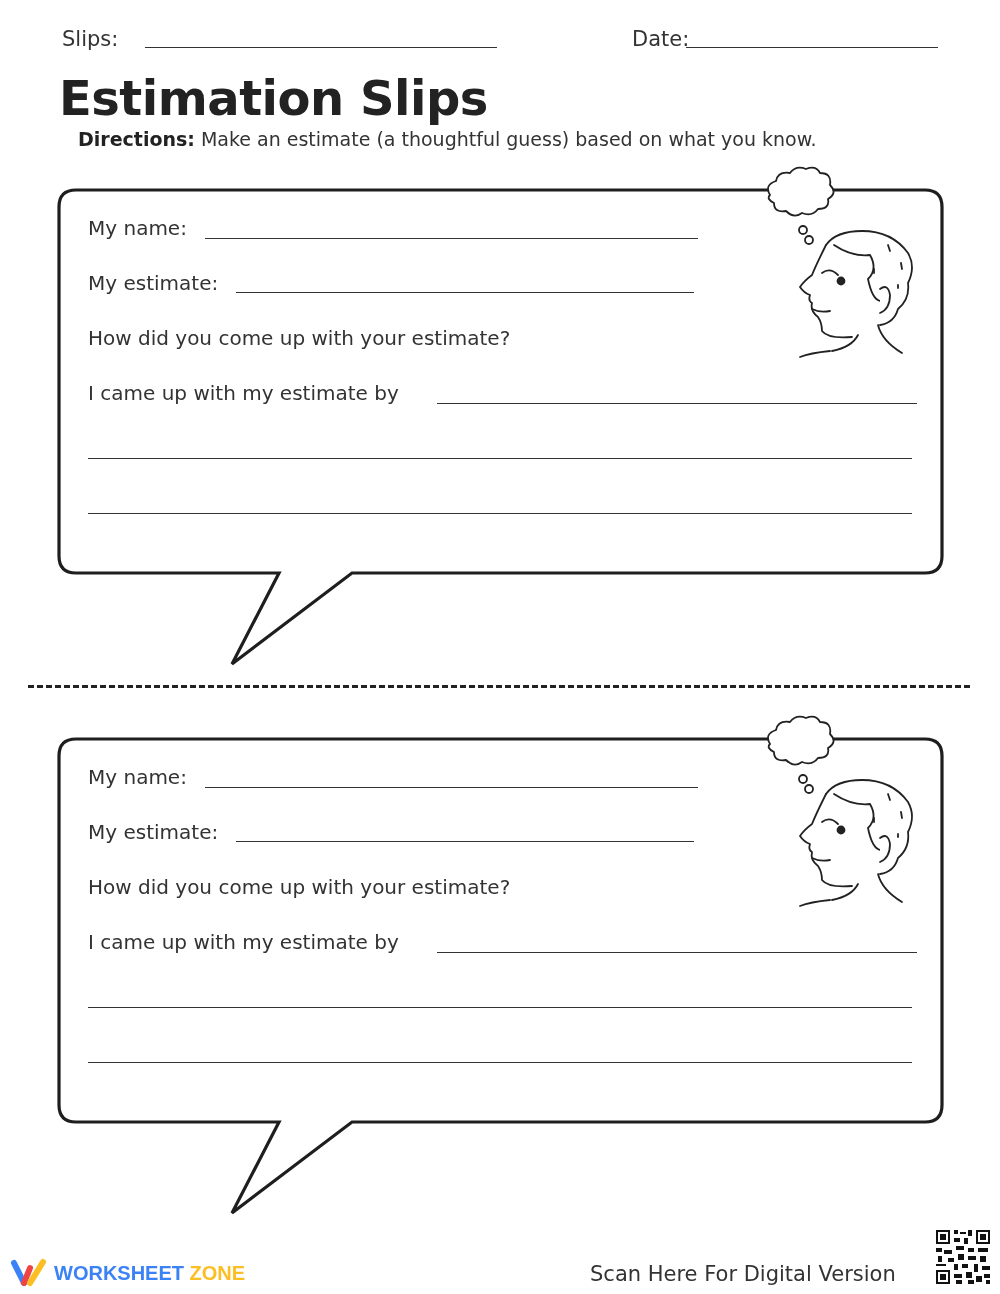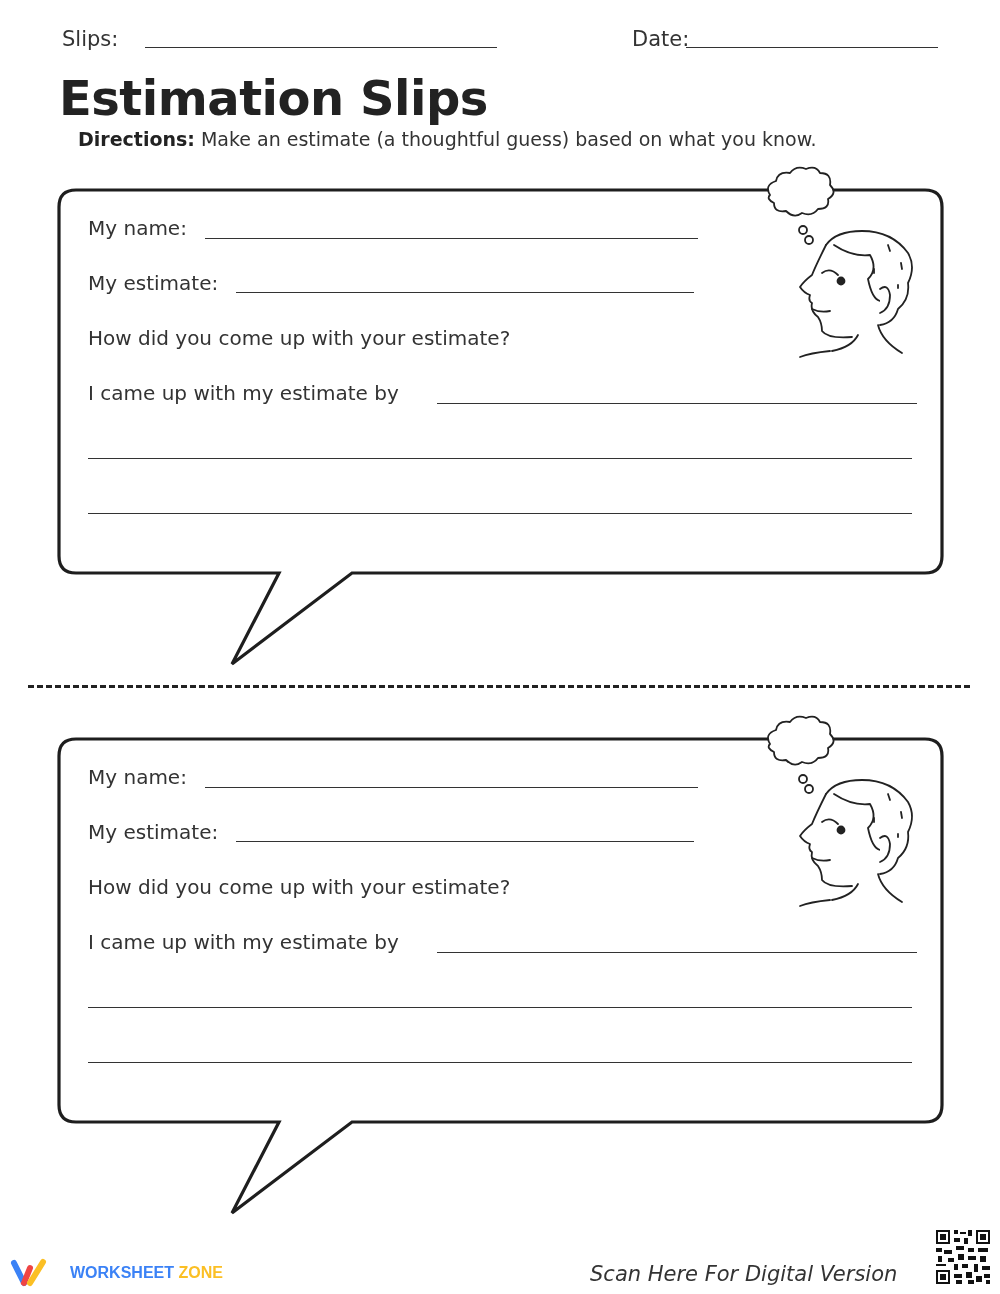--- a/index.html
+++ b/index.html
@@ -9,23 +9,23 @@
   .hdr-label { font-size:21px; color:#333; }
   .line { position:absolute; border-bottom:1.6px solid #333; height:0; }
   .title { font-size:48px; font-weight:bold; color:#222; letter-spacing:-0.5px; }
   .dirs { font-size:19px; color:#333; }
   .dirs b { font-weight:bold; color:#222; }
   .slip { position:absolute; left:0; width:807px; }
   .slip svg.bubble { position:absolute; left:0; top:0; }
   .field { position:absolute; font-size:20px; color:#333; white-space:nowrap; }
   .dash { position:absolute; left:28px; width:942px; top:685px; height:0; border-top:3px dashed #222; }
   .footer-logo { position:absolute; left:10px; top:1258px; display:flex; align-items:center; }
-  .logo-text { font-family:"Liberation Sans", sans-serif; font-weight:bold; font-size:16px; margin-left:22px;text-align:center; }
+  .logo-text { font-family:"Liberation Sans", sans-serif; font-weight:bold; font-size:20px; margin-left:6px;text-align:center; }
   .logo-w { color:#3b82f6; } .logo-z { color:#fbbf24; }
-  .scan { position:absolute; left:590px; top:1262px; font-size:21px; color:#333;font-style:italic; }
+  .scan { position:absolute; left:590px; top:1262px; font-size:21px; color:#333; }
   .qr { position:absolute; left:934px; top:1228px; width:58px; height:58px; }
 </style>
 </head>
 <body>
 
 <span class="abs hdr-label" style="left:62px;top:27px;">Slips:</span>
 <div class="line" style="left:145px;top:47px;width:352px;"></div>
 <span class="abs hdr-label" style="left:632px;top:27px;">Date:</span>
 <div class="line" style="left:686px;top:47px;width:252px;"></div>
 

